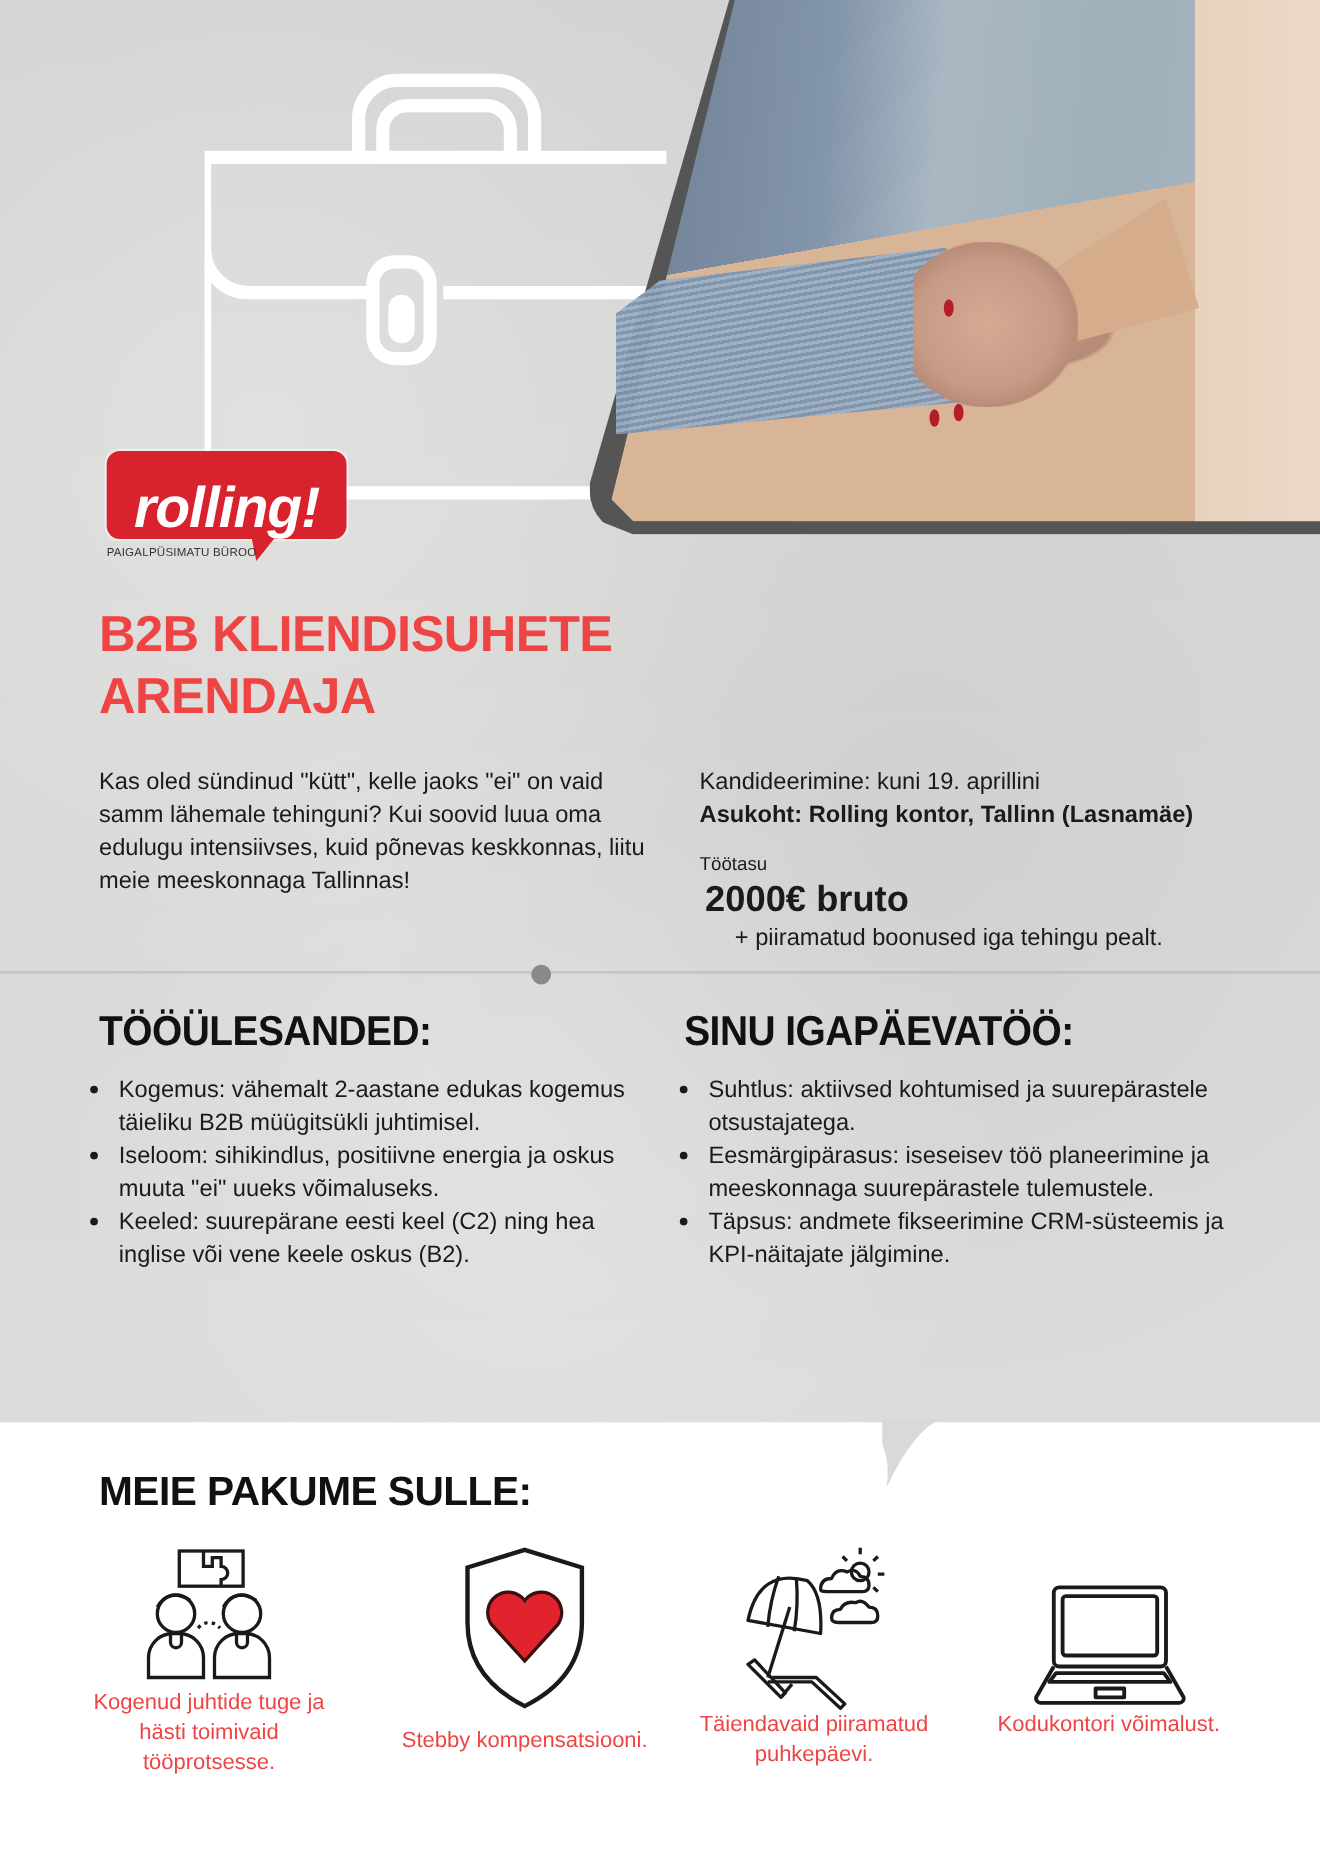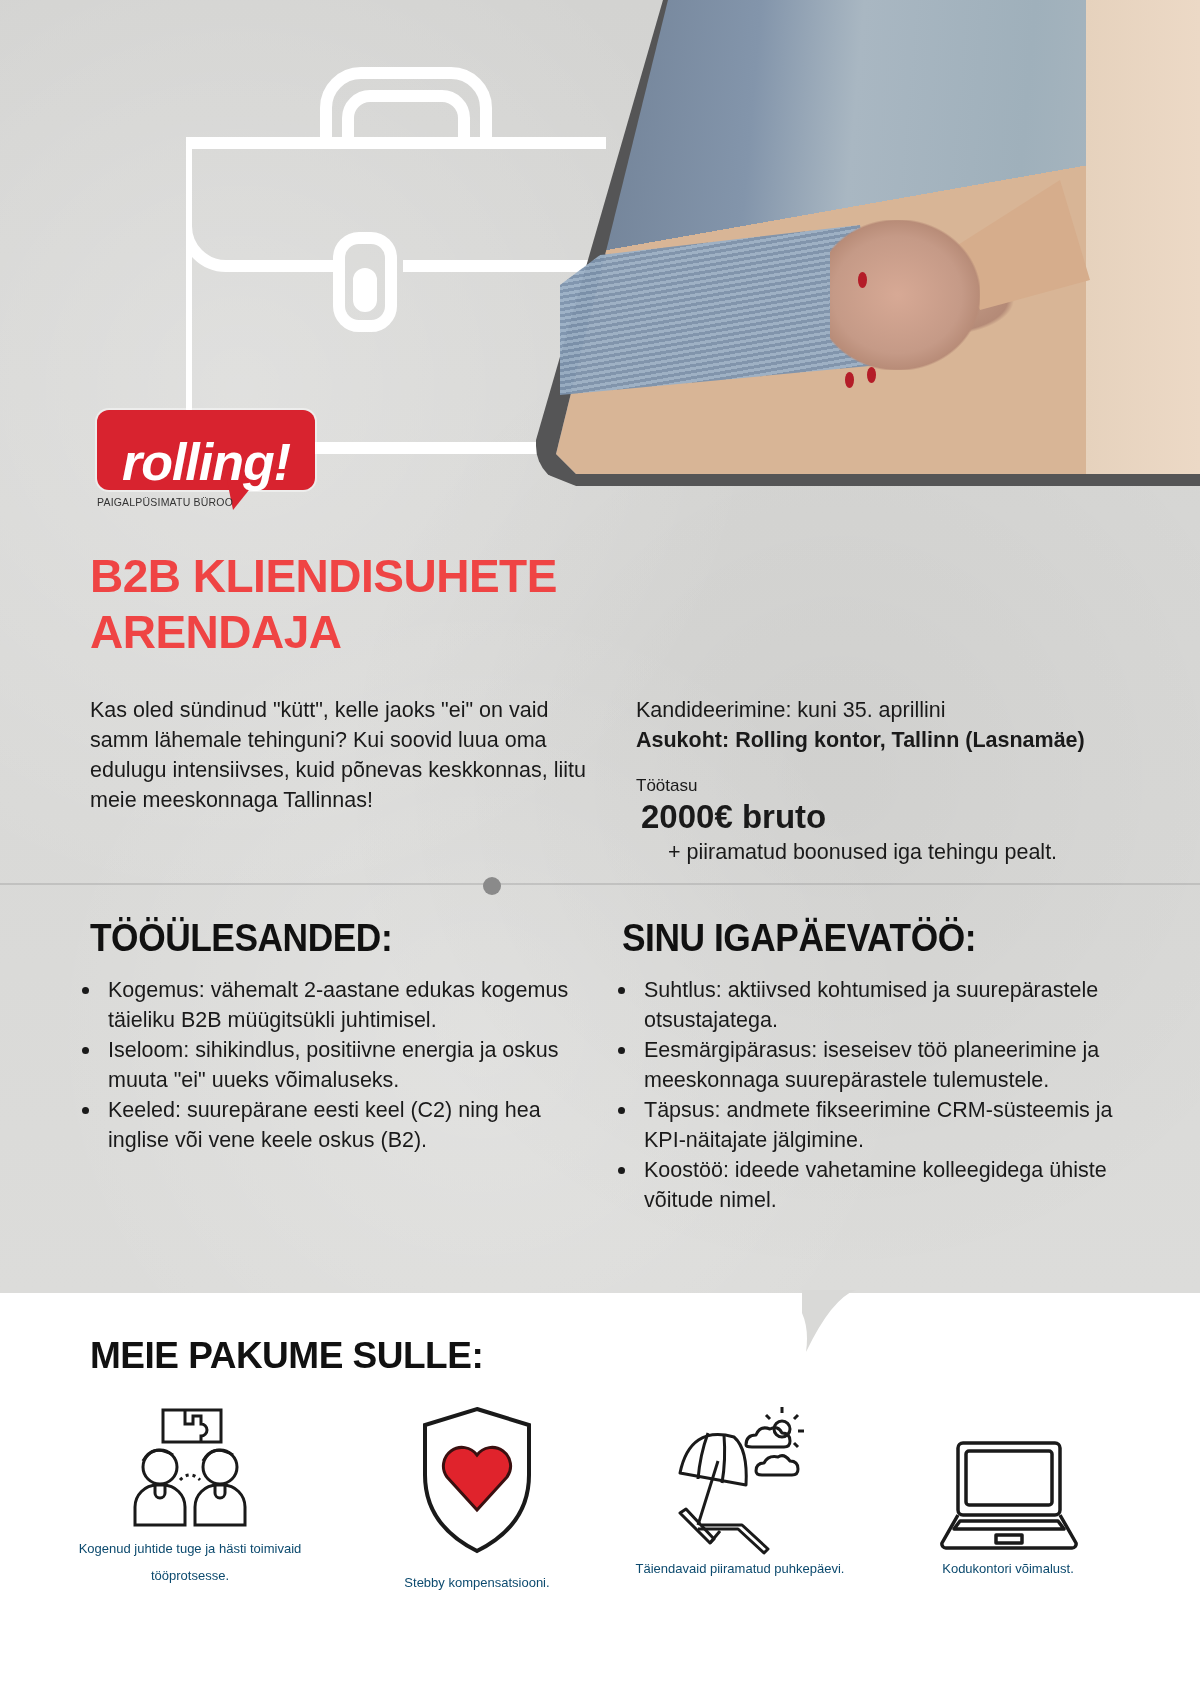--- a/index.html
+++ b/index.html
@@ -111,21 +111,21 @@
   .list { position: absolute; top: 975px; list-style: none; font-size: 21.5px; line-height: 30px; }
   .list li { position: relative; padding-left: 28px; }
   .list li .dot { position: absolute; left: 2px; top: 12px; width: 7px; height: 7px; border-radius: 50%; background: #1a1a1a; }
 
   .offer-h {
     position: absolute; left: 90px; top: 1335px; font-size: 37px; font-weight: bold; color: #111;
     letter-spacing: -0.5px;
   }
   .perk { position: absolute; top: 1405px; width: 240px; text-align: center; }
   .perk svg { display: block; margin: 0 auto; }
-  .perk .cap { font-size: 13px; line-height: 27px; color: #0c4a6e; }
+  .perk .cap { font-size: 20px; line-height: 27px; color: #ef4444; }
 </style>
 </head>
 <body>
 
 <div class="concrete"></div>
 <div class="concrete-seam"></div>
 <div class="concrete-hole"></div>
 
 <svg class="bubble-tail" viewBox="0 0 54 62">
   <path d="M0 0 L54 0 Q30 8 4 62 Q10 20 -20 0 Z" fill="#d9d9d7"></path>
@@ -158,40 +158,39 @@
 </div>
 
 <div class="title">
   <div>B2B KLIENDISUHETE</div>
   <div>ARENDAJA</div>
 </div>
 
 <p class="intro">Kas oled sündinud "kütt", kelle jaoks "ei" on vaid samm lähemale tehinguni? Kui soovid luua oma edulugu intensiivses, kuid põnevas keskkonnas, liitu meie meeskonnaga Tallinnas!</p>
 
 <div class="meta">
-  <div class="l1">Kandideerimine: kuni 35. aprillini</div>
+  <div class="l1">Kandideerimine: kuni 19. aprillini</div>
   <div class="l2">Asukoht: Rolling kontor, Tallinn (Lasnamäe)</div>
   <div class="l3">Töötasu</div>
   <div class="l4">2000€ bruto</div>
   <div class="l5">+ piiramatud boonused iga tehingu pealt.</div>
 </div>
 
 <div class="sec-h" style="left:90px;">TÖÖÜLESANDED:</div>
 <ul class="list" style="left:80px;width:510px;">
   <li><span class="dot"></span><span>Kogemus: vähemalt 2-aastane edukas kogemus täieliku B2B müügitsükli juhtimisel.</span></li>
   <li><span class="dot"></span><span>Iseloom: sihikindlus, positiivne energia ja oskus muuta "ei" uueks võimaluseks.</span></li>
   <li><span class="dot"></span><span>Keeled: suurepärane eesti keel (C2) ning hea inglise või vene keele oskus (B2).</span></li>
 </ul>
 
 <div class="sec-h" style="left:622px;">SINU IGAPÄEVATÖÖ:</div>
 <ul class="list" style="left:616px;width:530px;">
   <li><span class="dot"></span><span>Suhtlus: aktiivsed kohtumised ja suurepärastele otsustajatega.</span></li>
   <li><span class="dot"></span><span>Eesmärgipärasus: iseseisev töö planeerimine ja meeskonnaga suurepärastele tulemustele.</span></li>
   <li><span class="dot"></span><span>Täpsus: andmete fikseerimine CRM-süsteemis ja KPI-näitajate jälgimine.</span></li>
-  <li><span class="dot"></span><span>Koostöö: ideede vahetamine kolleegidega ühiste võitude nimel.</span></li>
 </ul>
 
 <div class="offer-h">MEIE PAKUME SULLE:</div>
 
 <div class="perk" style="left:70px;">
   <svg width="130" height="130" viewBox="0 0 130 130" fill="none" stroke="#1a1a1a" stroke-width="3">
     <rect x="38" y="5" width="58" height="32"></rect>
     <path d="M60 5 v14 h8 v-8 h8 v8 a6 6 0 0 1 0 12 v6"></path>
     <path d="M10 120 v-18 a22 22 0 0 1 22 -22 h6 a22 22 0 0 1 22 22 v18 Z"></path>
     <circle cx="35" cy="62" r="17"></circle>

